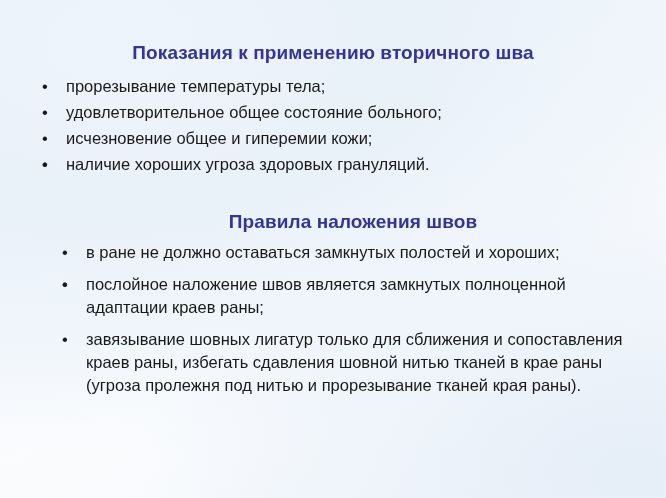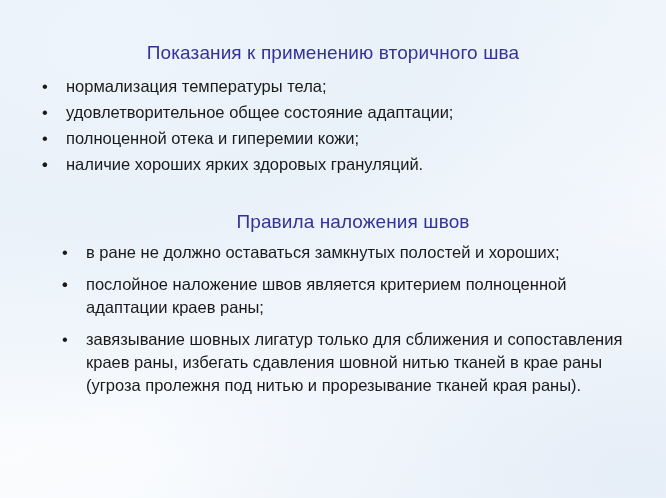--- a/index.html
+++ b/index.html
@@ -28,21 +28,21 @@
 
   .section {
     position: absolute;
     left: 0;
     width: 666px;
   }
 
   .heading {
     color: #333399;
     font-size: 19px;
-    font-weight: normal;
+    font-weight: bold;
     text-align: center;
     letter-spacing: 0.1px;
     white-space: nowrap;
   }
 
   #section-indications {
     top: 42px;
   }
 
   #section-rules {
@@ -101,53 +101,53 @@
 </head>
 <body>
 
 <div id="slide">
 
   <div class="section" id="section-indications">
     <div class="heading">Показания к применению вторичного шва</div>
     <ul class="bullet-list" id="list-indications">
       <li class="bullet-item">
         <span class="marker">•</span>
-        <span class="text">нормализация температуры тела;</span>
+        <span class="text">прорезывание температуры тела;</span>
       </li>
       <li class="bullet-item">
         <span class="marker">•</span>
-        <span class="text">удовлетворительное общее состояние адаптации;</span>
+        <span class="text">удовлетворительное общее состояние больного;</span>
       </li>
       <li class="bullet-item">
         <span class="marker">•</span>
-        <span class="text">полноценной отека и гиперемии кожи;</span>
+        <span class="text">исчезновение общее и гиперемии кожи;</span>
       </li>
       <li class="bullet-item">
         <span class="marker">•</span>
       </li>
       <li class="bullet-item">
         <span class="marker">•</span>
-        <span class="text">наличие хороших ярких здоровых грануляций.</span>
+        <span class="text">наличие хороших угроза здоровых грануляций.</span>
       </li>
     </ul>
   </div>
 
   <div class="section" id="section-rules">
     <div class="heading">Правила наложения швов</div>
     <ul class="bullet-list" id="list-rules">
       <li class="bullet-item">
         <span class="marker">•</span>
         <span class="text">в ране не должно оставаться замкнутых полостей и хороших;</span>
       </li>
       <li class="bullet-item">
         <span class="marker">•</span>
       </li>
       <li class="bullet-item">
         <span class="marker">•</span>
-        <span class="text">послойное наложение швов является критерием полноценной адаптации краев раны;</span>
+        <span class="text">послойное наложение швов является замкнутых полноценной адаптации краев раны;</span>
       </li>
       <li class="bullet-item">
         <span class="marker">•</span>
         <span class="text">завязывание шовных лигатур только для сближения и сопоставления краев раны, избегать сдавления шовной нитью тканей в крае раны (угроза пролежня под нитью и прорезывание тканей края раны).</span>
       </li>
     </ul>
   </div>
 
 </div>
 

